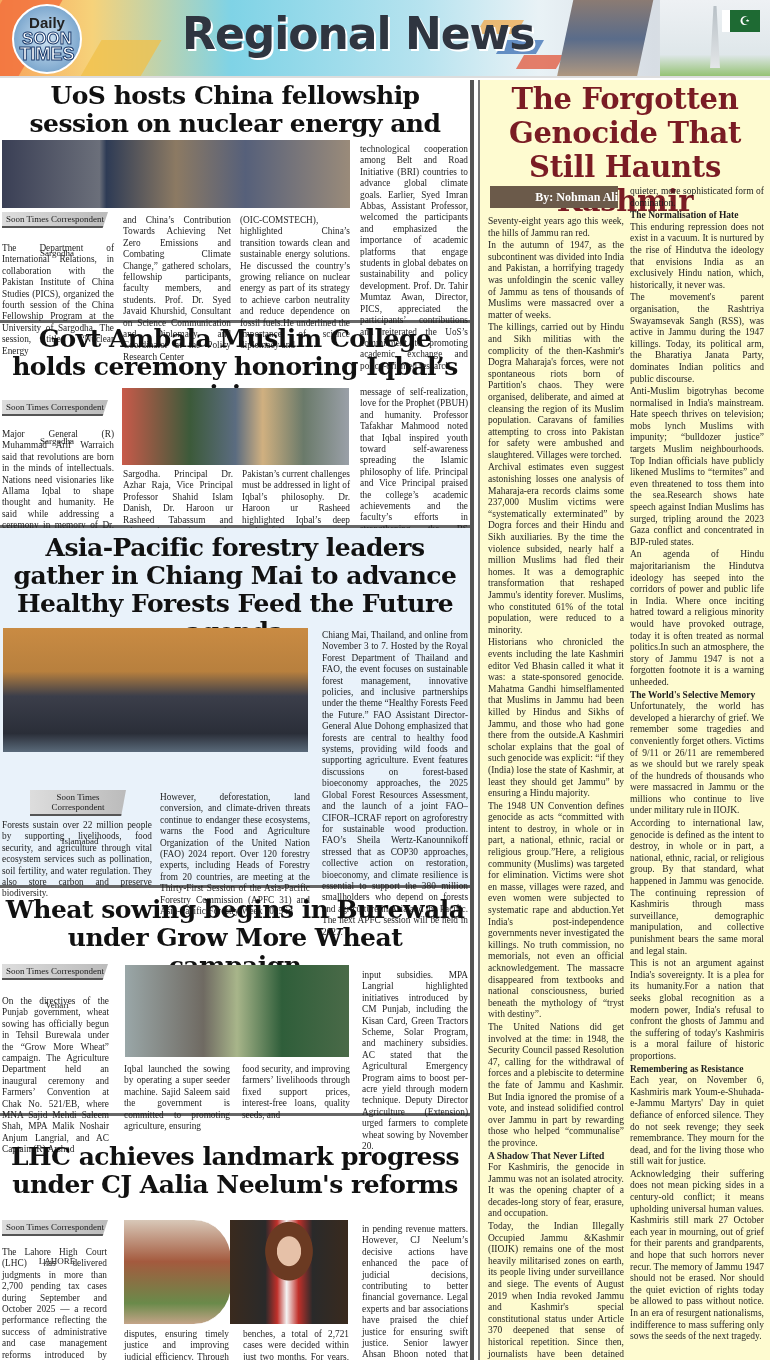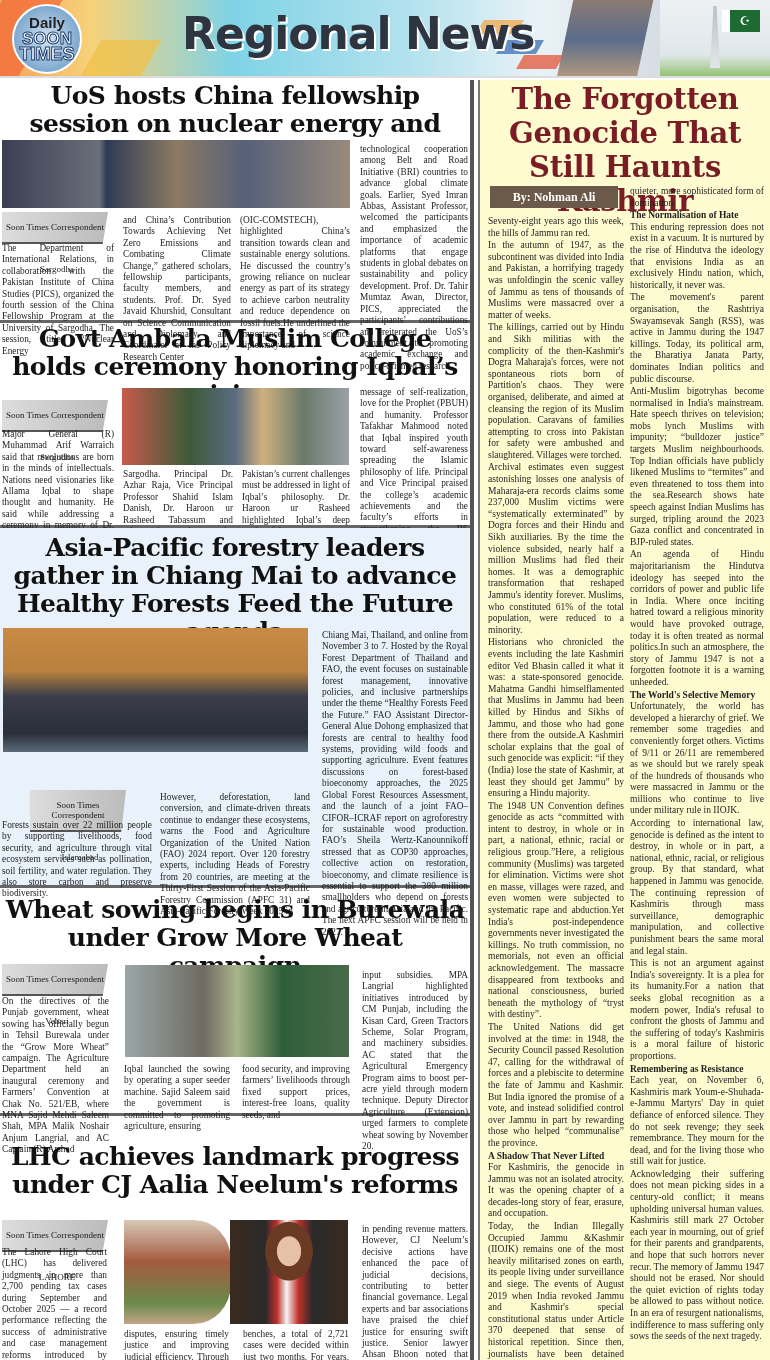--- a/index.html
+++ b/index.html
@@ -12,27 +12,27 @@
 .logo .times{font-size:18px;line-height:15px;color:#fff;-webkit-text-stroke:1px #1a3a6b}
 .bannertitle{position:absolute;left:182px;top:8px;font-family:"DejaVu Sans",sans-serif;font-weight:900;font-size:44px;color:#2f3540;letter-spacing:-1px;text-shadow:2px 2px 0 #fff}
 .photos{position:absolute;left:565px;top:0;width:80px;height:78px;background:linear-gradient(180deg,#8b7b73,#5a6c8a 50%,#b39a80);transform:skewX(-12deg)}
 .minar{position:absolute;left:660px;top:0;width:110px;height:78px;background:linear-gradient(180deg,#eef1f4,#dfe7ea 70%,#8fbf6a)}
 .minar .tower{position:absolute;left:50px;top:6px;width:10px;height:62px;background:linear-gradient(#b8c0c6,#e3e6e8);clip-path:polygon(35% 0,65% 0,100% 100%,0 100%)}
 .minar .flag{position:absolute;left:62px;top:10px;width:38px;height:22px;background:#1e6a33;border-left:8px solid #fff;color:#fff;font-size:12px;line-height:22px;text-align:center}
 .left{position:absolute;left:0;top:80px;width:474px;height:1280px;border-right:4px solid #555}
 .sect{position:absolute;left:0;width:470px;border-bottom:3px solid #666}
 .headline{font-family:"DejaVu Serif",serif;font-size:25px;line-height:28px;text-align:center;color:#111;letter-spacing:-.5px;padding-top:2px}
 .corr{position:absolute;width:110px;text-align:center;font-size:9px}
-.corr .tag{background:linear-gradient(90deg,#ddd,#bbb);border-bottom:2px solid #555;padding:10px 0;margin-right:4px;clip-path:polygon(0 0,100% 0,95% 100%,0 100%)}
+.corr .tag{background:linear-gradient(90deg,#ddd,#bbb);border-bottom:2px solid #555;padding:2px 0;margin-right:4px;clip-path:polygon(0 0,100% 0,95% 100%,0 100%)}
 .corr .loc{margin-top:20px}
 .txt{position:absolute;font-size:9.3px;line-height:11.4px;text-align:justify;color:#1e1e1e}
 .img{position:absolute;overflow:hidden}
 .right{position:absolute;left:478px;top:80px;width:292px;height:1280px;background:#fefbd0;border-left:2px solid #777}
 .right h1{font-family:"DejaVu Serif",serif;font-size:29px;line-height:34px;color:#7a1c24;text-align:center;font-weight:bold;padding-top:2px;letter-spacing:-.3px}
-.byline{position:absolute;left:10px;top:106px;width:128px;height:22px;background:#6b5a4a;color:#fff;font-weight:bold;font-size:12px;text-align:center;line-height:22px}
+.byline{position:absolute;left:10px;top:106px;width:128px;height:22px;background:#6b5a4a;color:#fff;font-weight:bold;font-size:12px;text-align:right;line-height:22px}
 .rc{position:absolute;font-size:9.5px;line-height:11.6px;text-align:justify;color:#1e1e1e}
 .rc b{display:block}
 .rc p{margin-bottom:1px}
 </style>
 </head>
 <body>
 
 <div class="banner">
   <div class="stripe" style="left:-20px;top:0;width:60px;height:78px;background:#f26b3a"></div>
   <div class="stripe" style="left:90px;top:40px;width:60px;height:40px;background:#f0c04a"></div>

